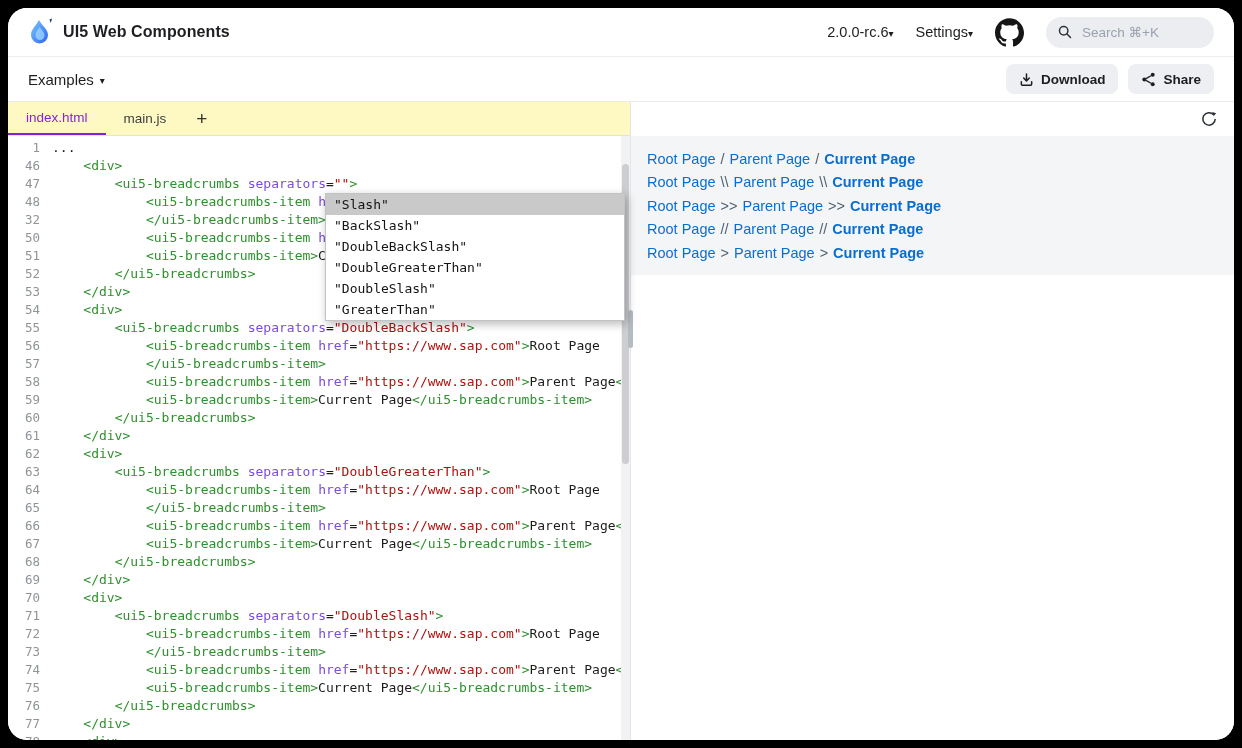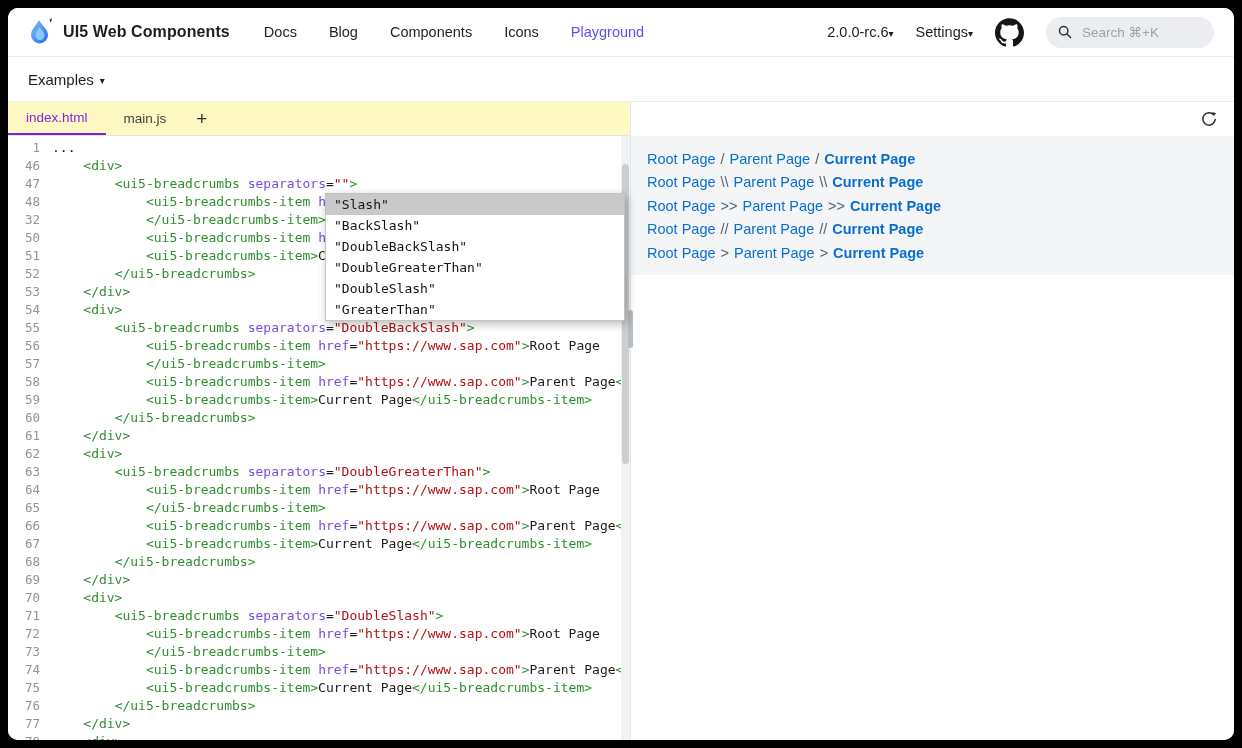--- a/index.html
+++ b/index.html
@@ -1,17 +1,17 @@
 <!DOCTYPE html>
 <html><head>
 <meta charset="utf-8">
 <style>
   html,body{margin:0;padding:0;}
   body{width:1242px;height:748px;background:#000;position:relative;font-family:"Liberation Sans",sans-serif;-webkit-font-smoothing:antialiased;}
-  .frame{position:absolute;left:8px;top:8px;width:1226px;height:732px;background:#fff;border-radius:10px;overflow:hidden;}
+  .frame{position:absolute;left:8px;top:8px;width:1226px;height:732px;background:#fff;border-radius:19px;overflow:hidden;}
 
   
   .topnav{height:48px;display:flex;align-items:center;padding:0 20px;border-bottom:1px solid #eceef1;background:#fff;}
   .brand{display:flex;align-items:center;gap:9px;}
   .brand-title{font-weight:700;font-size:16px;color:#1c1e21;letter-spacing:.1px;}
   .main-nav{display:flex;align-items:center;margin-left:34px;gap:32px;}
   .nav-link{font-size:14.5px;color:#1c1e21;text-decoration:none;cursor:pointer;}
   .nav-link.accent{color:#5a52e8;}
   .topnav-right{margin-left:auto;display:flex;align-items:center;gap:22px;}
   .dropdown-label{font-size:14.5px;color:#1c1e21;cursor:pointer;display:flex;align-items:center;}
@@ -73,27 +73,20 @@
             <stop offset="0" stop-color="#7ec9ff"></stop>
               <stop offset="1" stop-color="#2b63f0"></stop>
           </linearGradient>
         </defs>
         <path d="M11 3 C 8 9, 3 12, 3 18 a 8.5 8.5 0 0 0 17 0 C 20 12, 14 9, 11 3 Z" fill="url(#fg)"></path>
         <path d="M11.5 10 C 10 13, 7.5 15, 7.5 18.5 a 4.5 4.5 0 0 0 9 0 C 16.5 15, 13 13, 11.5 10 Z" fill="#9fd9ff" opacity=".75"></path>
         <path d="M21.5 2.5 L24 1.5 L22.8 6 Z" fill="#15306e"></path>
       </svg>
       <span class="brand-title">UI5 Web Components</span>
     </div>
-    <nav class="main-nav">
-        <a class="nav-link">Docs</a>
-        <a class="nav-link">Blog</a>
-        <a class="nav-link">Components</a>
-        <a class="nav-link">Icons</a>
-        <a class="nav-link accent">Playground</a>
-      </nav>
     <div class="topnav-right">
       <span class="dropdown-label">
         <span>2.0.0-rc.6</span>
         <span class="caret">▾</span>
       </span>
       <span class="dropdown-label">
         <span>Settings</span>
         <span class="caret">▾</span>
       </span>
       <a style="display:flex;">
@@ -109,20 +102,38 @@
         <input type="text" placeholder="Search ⌘+K" style="">
       </div>
     </div>
   </div>
 
   <div class="toolbar">
     <span class="examples">
       <span>Examples</span>
       <span class="caret">▾</span>
     </span>
+    <div class="toolbar-right">
+      <button class="tool-btn">
+        <svg width="15" height="15" viewBox="0 0 16 16">
+          <path d="M8 2 v7 M5 6.4 L8 9.6 L11 6.4" fill="none" stroke="#1c1e21" stroke-width="1.6" stroke-linecap="round" stroke-linejoin="round"></path>
+          <path d="M2.5 10.5 v2.5 a1 1 0 0 0 1 1 h9 a1 1 0 0 0 1-1 v-2.5" fill="none" stroke="#1c1e21" stroke-width="1.6" stroke-linecap="round"></path>
+        </svg>
+        <span>Download</span>
+      </button>
+      <button class="tool-btn">
+        <svg width="15" height="15" viewBox="0 0 16 16">
+          <circle cx="12.5" cy="3" r="2.1" fill="#1c1e21"></circle>
+          <circle cx="3.5" cy="8" r="2.1" fill="#1c1e21"></circle>
+          <circle cx="12.5" cy="13" r="2.1" fill="#1c1e21"></circle>
+          <path d="M5.3 7 L10.7 4 M5.3 9 L10.7 12" stroke="#1c1e21" stroke-width="1.4"></path>
+        </svg>
+        <span>Share</span>
+      </button>
+    </div>
   </div>
 
   <div class="main">
 
     <div class="editor">
       <div class="tabbar">
         <div style="display:flex;">
             <div class="tab active">index.html</div>
             <div class="tab">main.js</div>
           </div>

